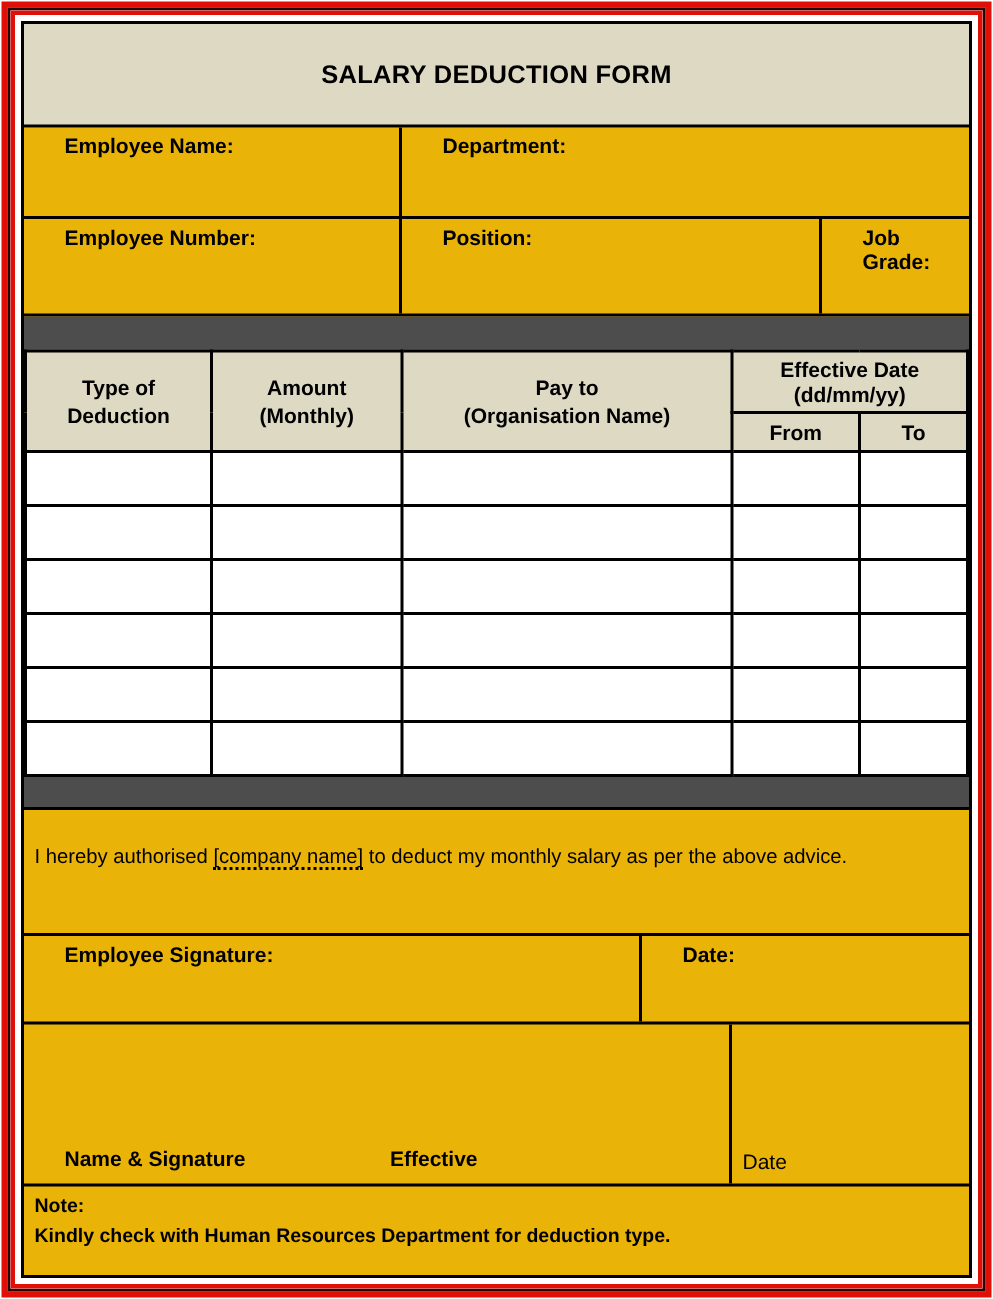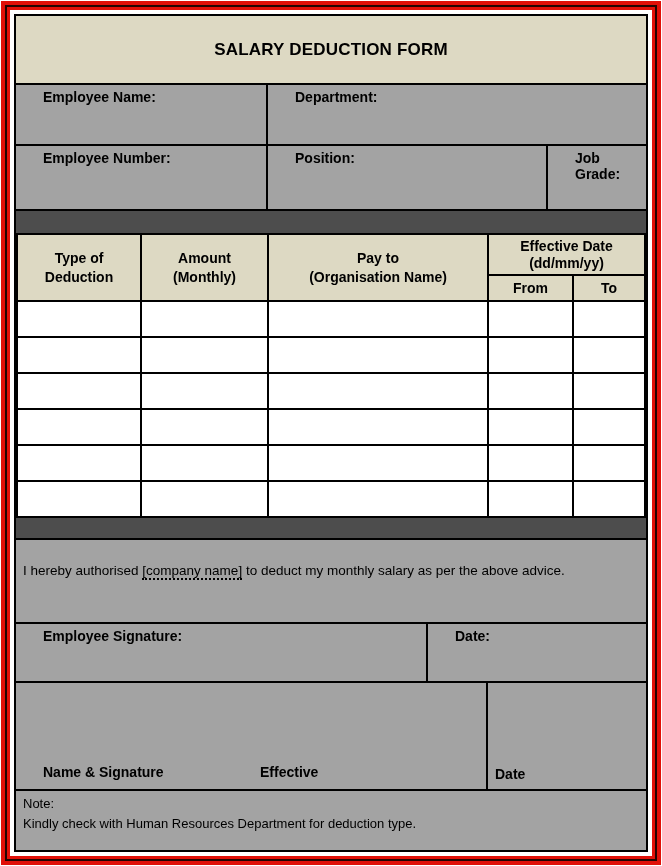--- a/index.html
+++ b/index.html
@@ -16,21 +16,21 @@
     padding: 1px;
   }
   .f1 { height: 100%; border: 4px solid var(--frame-red, #e01008); }
   .f2 { height: 100%; border: 2px solid var(--frame-dark, #230502); }
   .f3 { height: 100%; border: 3px solid var(--frame-red, #e01008); padding: 4px; background: #fff; }
   .form {
     height: 100%;
     border: 2px solid #000;
     display: flex;
     flex-direction: column;
-    background: #a3a3a3;
+    background: #eab308;
   }
   .sect { border-bottom: 2px solid #000; flex: none; }
 
   .title-band {
     height: 69px;
     background: var(--beige, #ddd9c3);
     display: flex;
     align-items: center;
     justify-content: center;
   }
@@ -80,27 +80,28 @@
     line-height: 1.4;
   }
   .placeholder { border-bottom: 2px dotted #000; }
 
   .sig-row { height: 59px; }
   .appr-row { height: 108px; }
   .rel { position: relative; }
   .bottom-labels { position: absolute; bottom: 7px; left: 0; right: 0; height: 18px; }
   .bl-name { position: absolute; left: 7px; font-size: 14px; font-weight: bold; margin-left: 20px; }
   .bl-pos  { position: absolute; left: 244px; font-size: 14px; font-weight: bold; }
-  .bl-date { position: absolute; left: 7px; bottom: 7px; font-size: 14px; font-weight: bold; }
+  .bl-date { position: absolute; left: 7px; bottom: 7px; font-size: 14px; font-weight: normal; }
 
   .note {
     flex: 1;
     padding: 3px 7px;
     font-size: 13px;
     line-height: 1.5;
+    font-weight: bold;
   }
 </style>
 </head>
 <body>
 
 <div class="page">
   <div class="f1">
     <div class="f2">
       <div class="f3">
         <div class="form">

